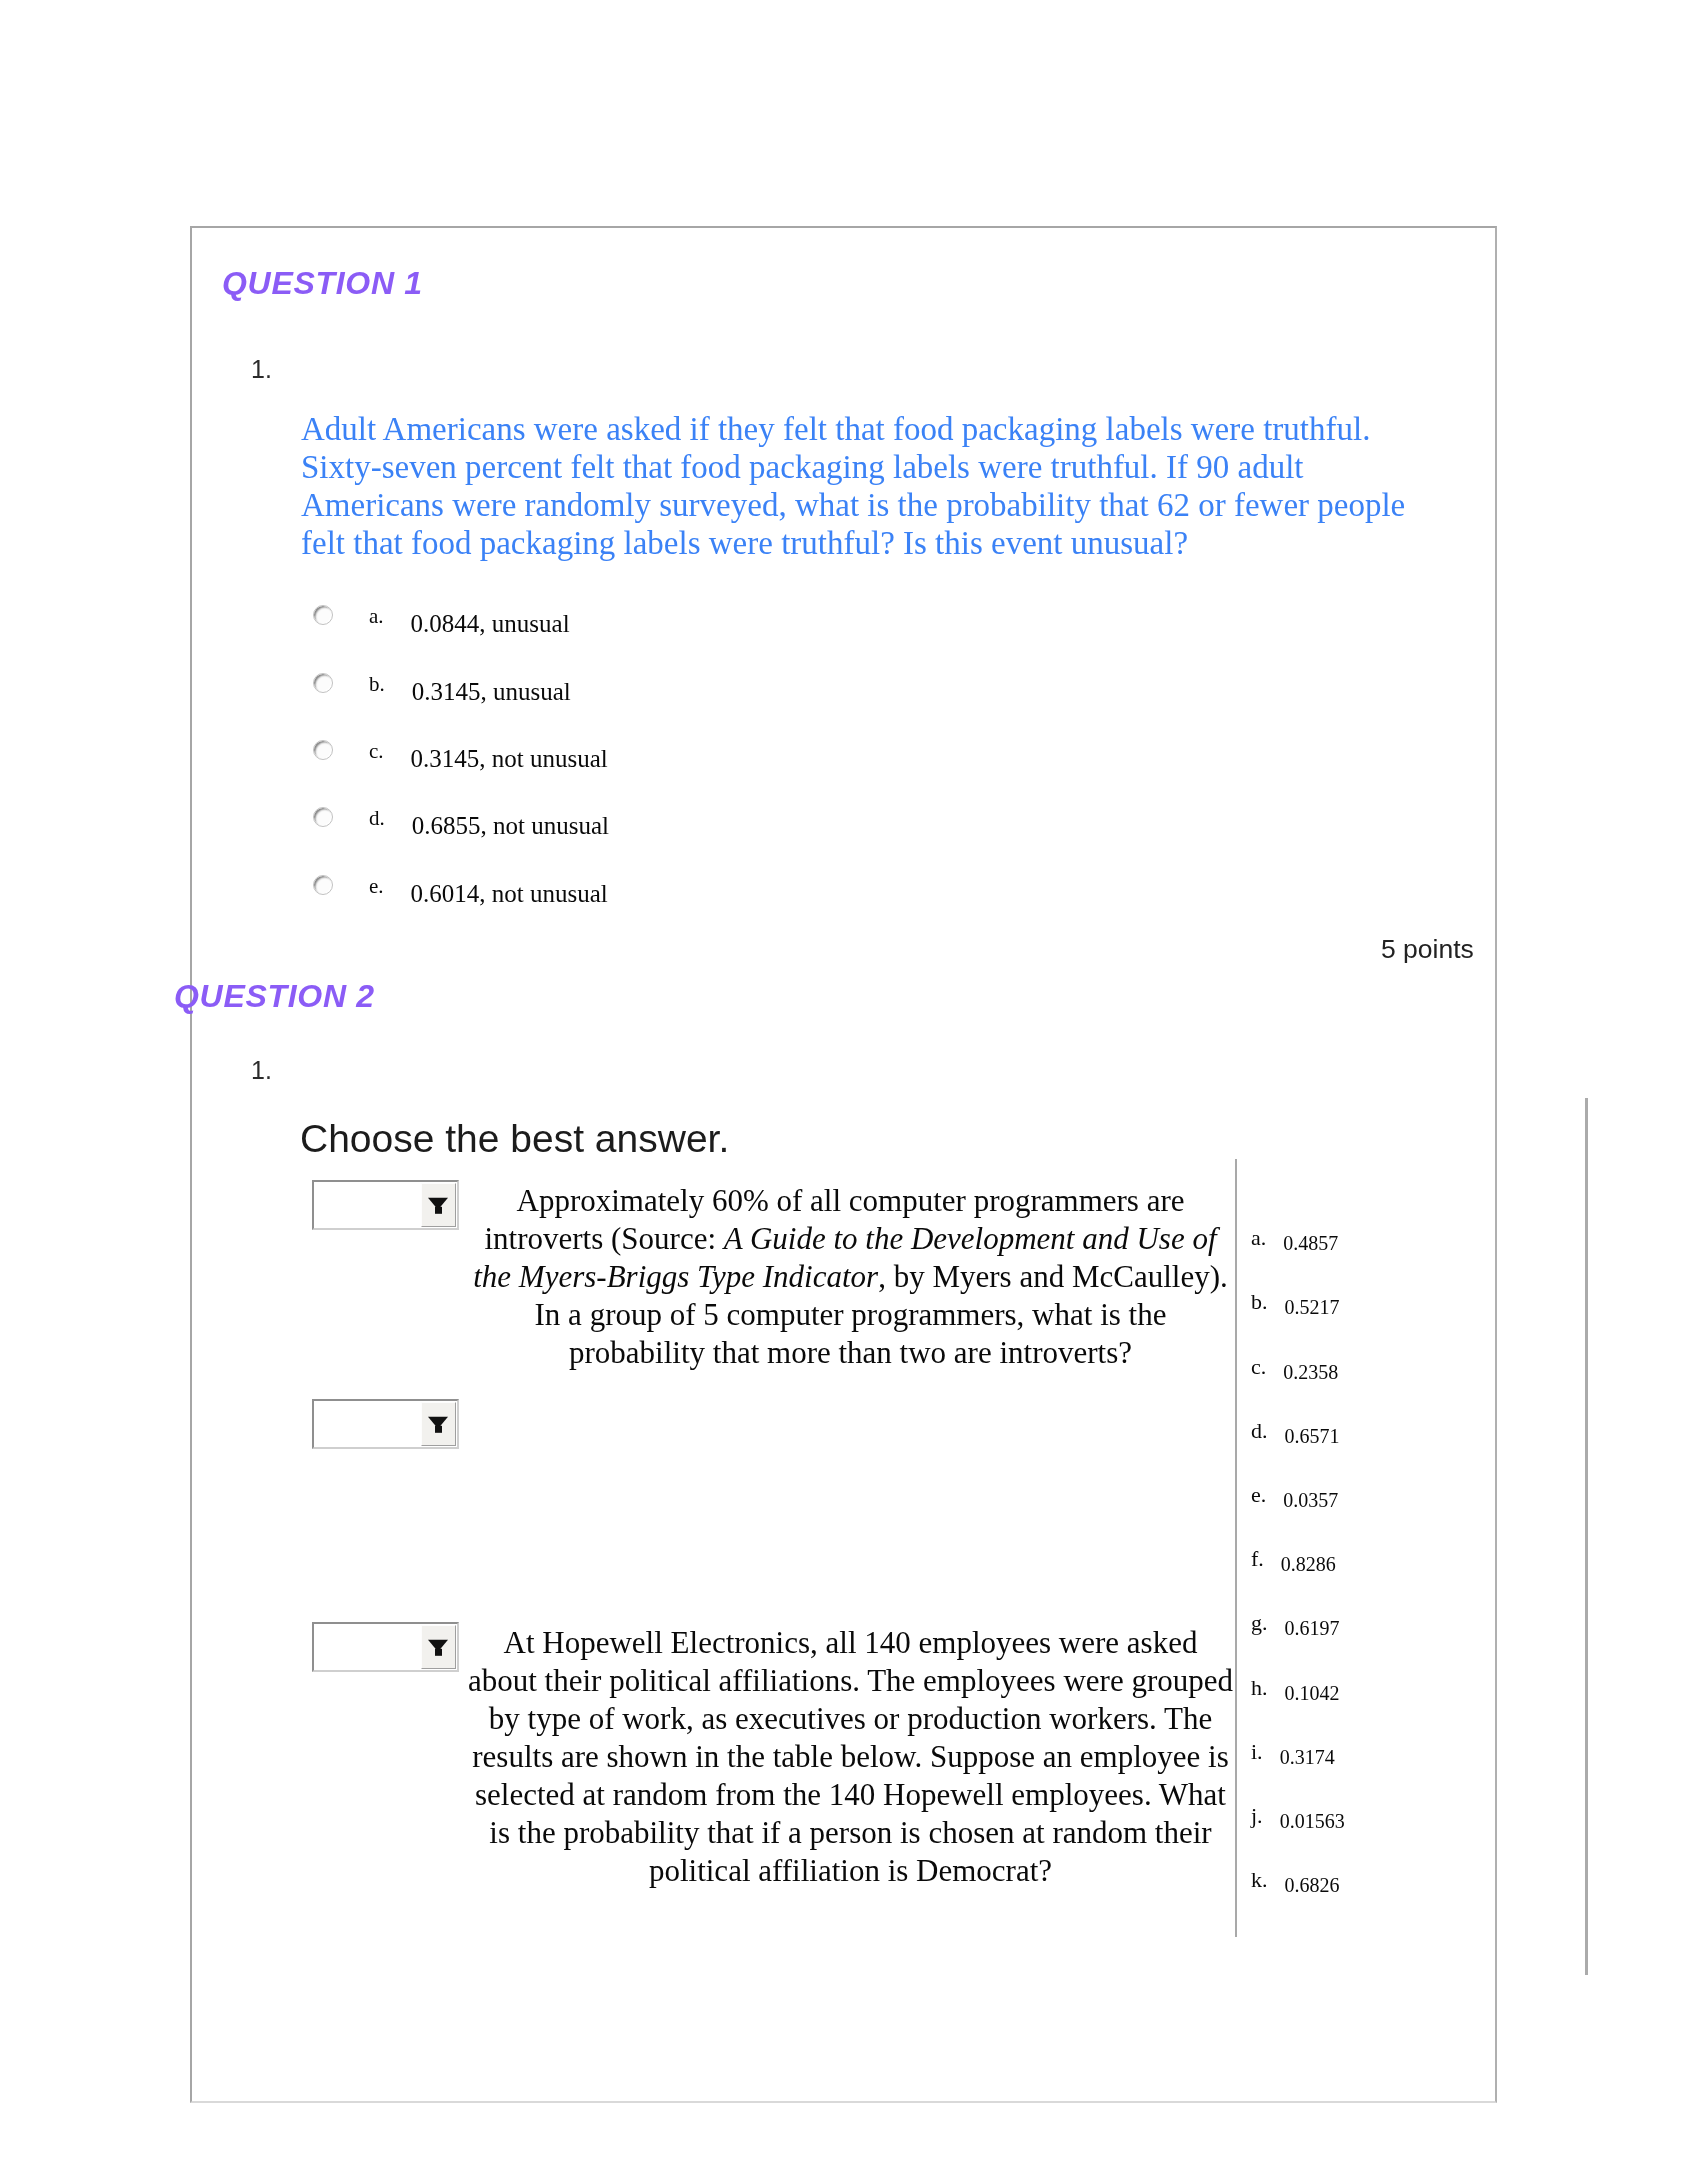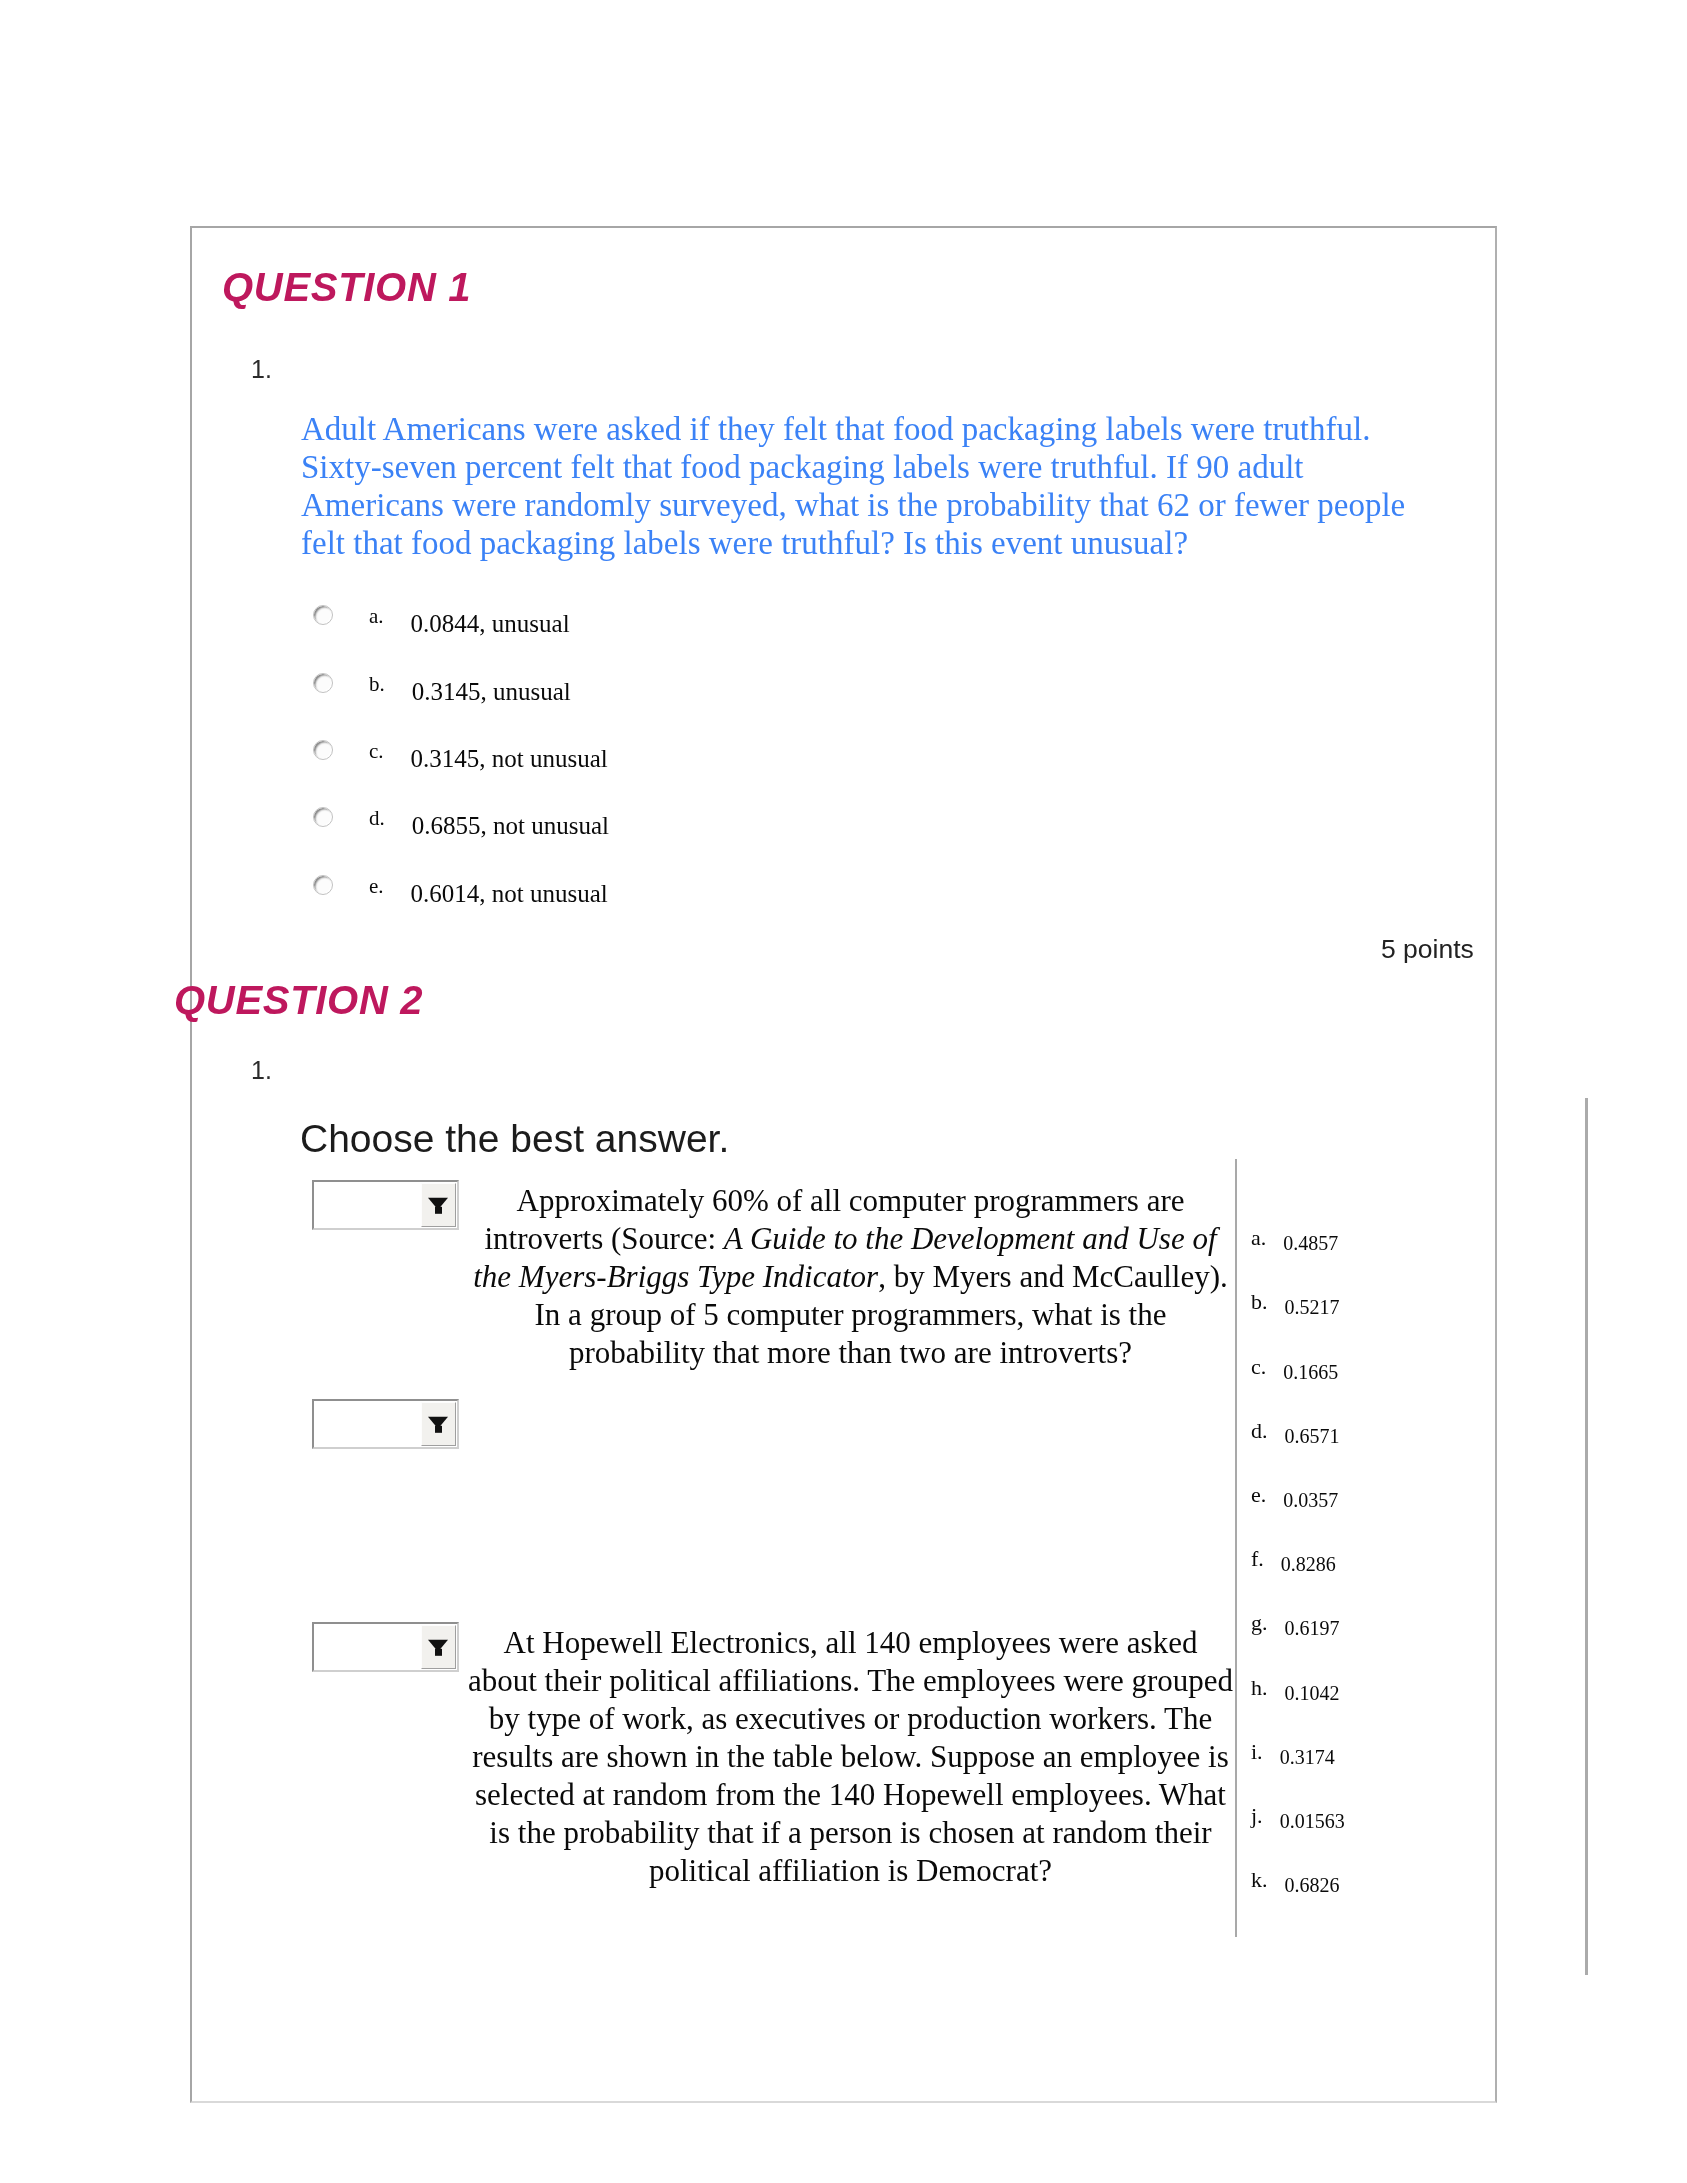--- a/index.html
+++ b/index.html
@@ -2,21 +2,21 @@
 <html style="font-size:10.6px"><head>
 <meta charset="utf-8">
 <style>
   html,body{margin:0;padding:0;background:#ffffff;}
   .page{position:relative;width:1687px;height:2183px;background:#ffffff;overflow:hidden;
         font-family:"Liberation Sans", sans-serif;color:#111;}
   
   .qbox{position:absolute;left:190px;top:226px;width:1303px;height:1873px;
         border:2.6px solid #a6a6a6;border-bottom:2px solid #d9d9d9;border-right-color:#b0b0b0;background:transparent;}
   .qheading{position:absolute;font-family:"Liberation Sans",sans-serif;font-weight:bold;font-style:italic;
-        font-size:40px;letter-spacing:0.7px;color:#be185d;white-space:nowrap;}
+        font-size:32px;letter-spacing:0.7px;color:#8b5cf6;white-space:nowrap;}
   .qnum{position:absolute;font-size:25px;color:#2b2b2b;}
   .serifpara{position:absolute;font-family:"Liberation Serif",serif;font-size:33px;line-height:38px;color:#3b82f6;}
   .opt-row{position:absolute;left:313px;display:flex;align-items:flex-start;}
   .radio{display:inline-block;width:18px;height:18px;border-radius:50%;background:#fcfcfc;margin-top:1.3px;
         border:0.7px solid #c2c2c2;
         box-shadow: inset 2px 2px 2px -0.7px #828282, inset -1.3px -1.3px 1.3px -0.7px #ffffff;}
   .opt-letter{font-family:"Liberation Serif",serif;font-size:21px;color:#0a0a0a;margin-left:36px;}
   .opt-text{font-family:"Liberation Serif",serif;font-size:25px;color:#0a0a0a;margin-left:27px;margin-top:6.6px;line-height:1;}
   .points{position:absolute;left:1381px;top:934px;font-size:26.5px;color:#222;}
   .instruction{position:absolute;left:300px;top:1117px;font-size:39px;color:#1c1c1c;}
@@ -106,21 +106,21 @@
   <div class="ans-row" style="top:1225px;">
     <span class="ans-letter">a.</span>
     <span class="ans-value">0.4857</span>
   </div>
   <div class="ans-row" style="top:1289px;">
     <span class="ans-letter">b.</span>
     <span class="ans-value">0.5217</span>
   </div>
   <div class="ans-row" style="top:1354px;">
     <span class="ans-letter">c.</span>
-    <span class="ans-value">0.1665</span>
+    <span class="ans-value">0.2358</span>
   </div>
   <div class="ans-row" style="top:1418px;">
     <span class="ans-letter">d.</span>
     <span class="ans-value">0.6571</span>
   </div>
   <div class="ans-row" style="top:1482px;">
     <span class="ans-letter">e.</span>
     <span class="ans-value">0.0357</span>
   </div>
   <div class="ans-row" style="top:1546px;">

